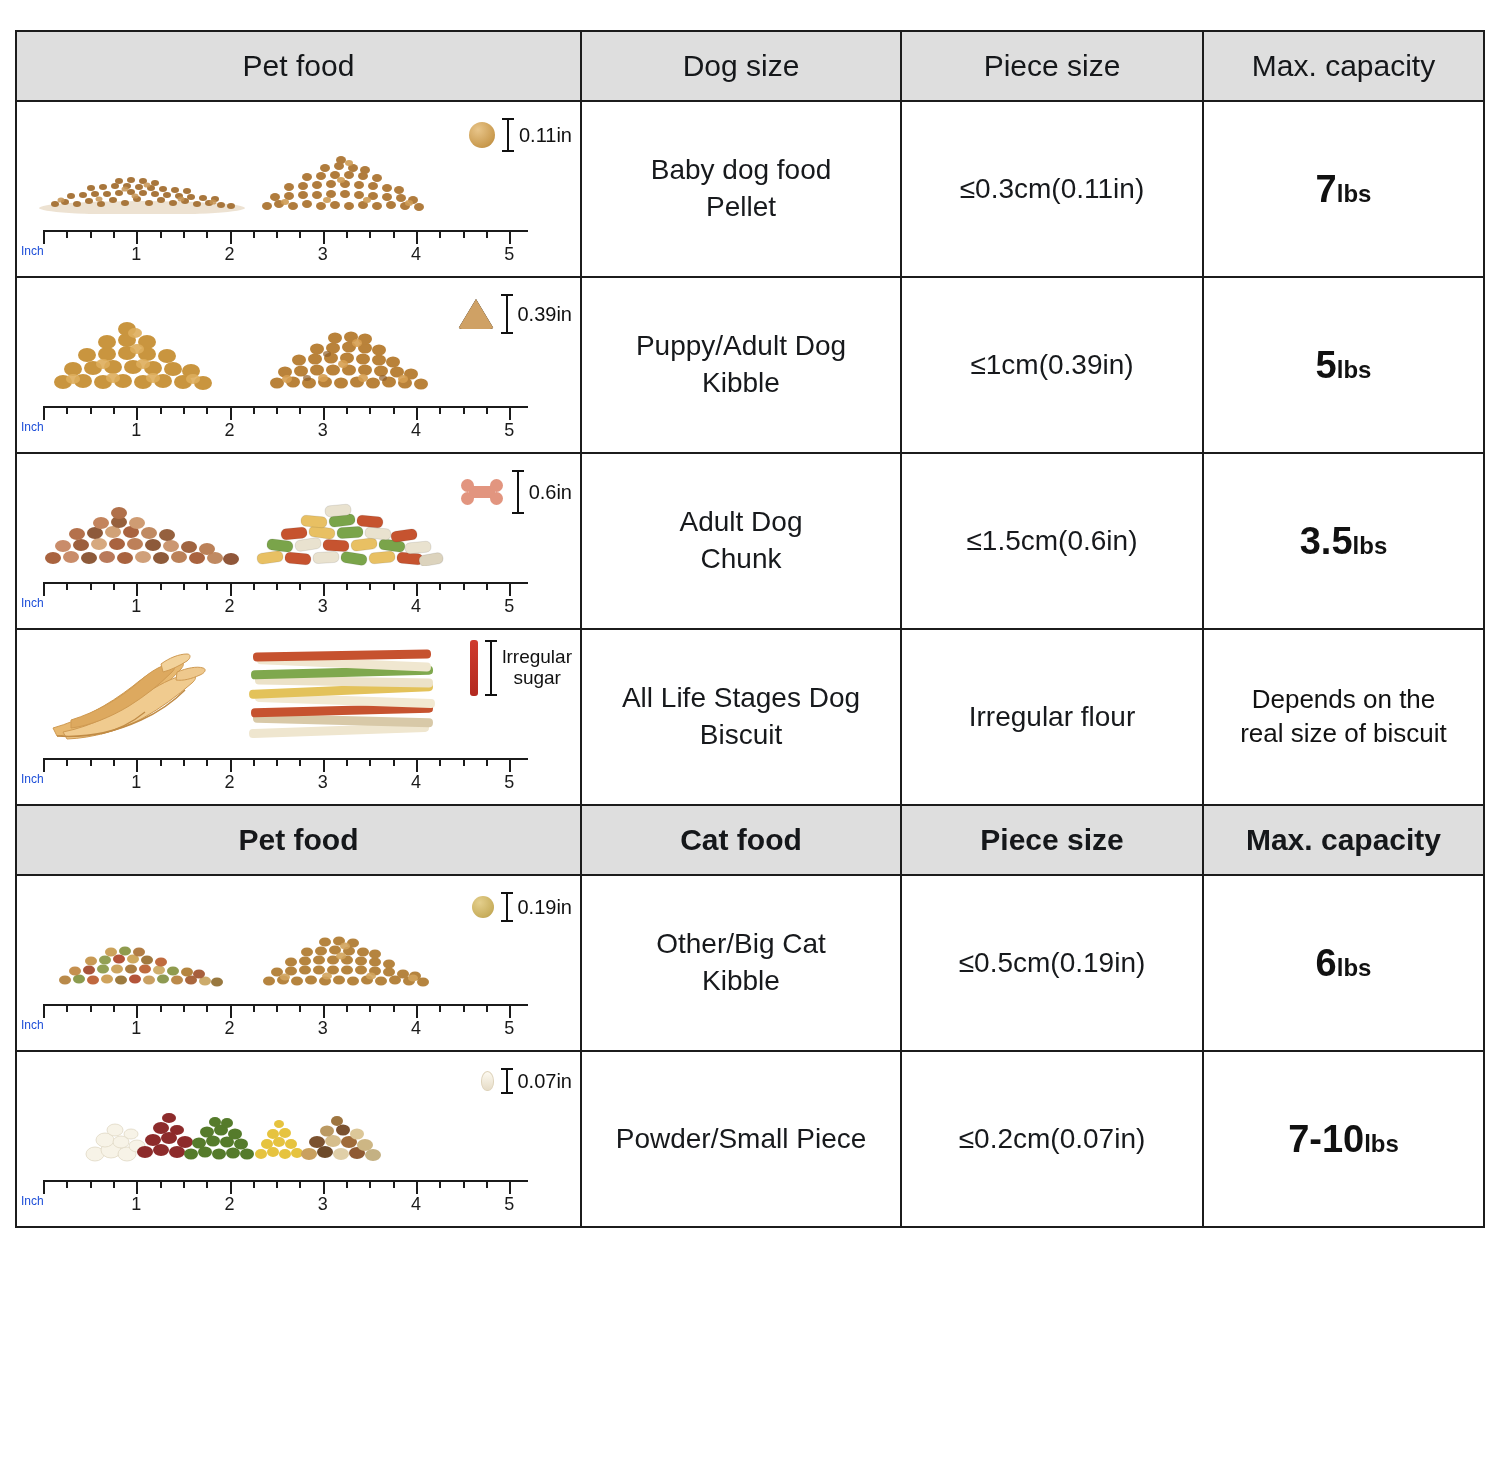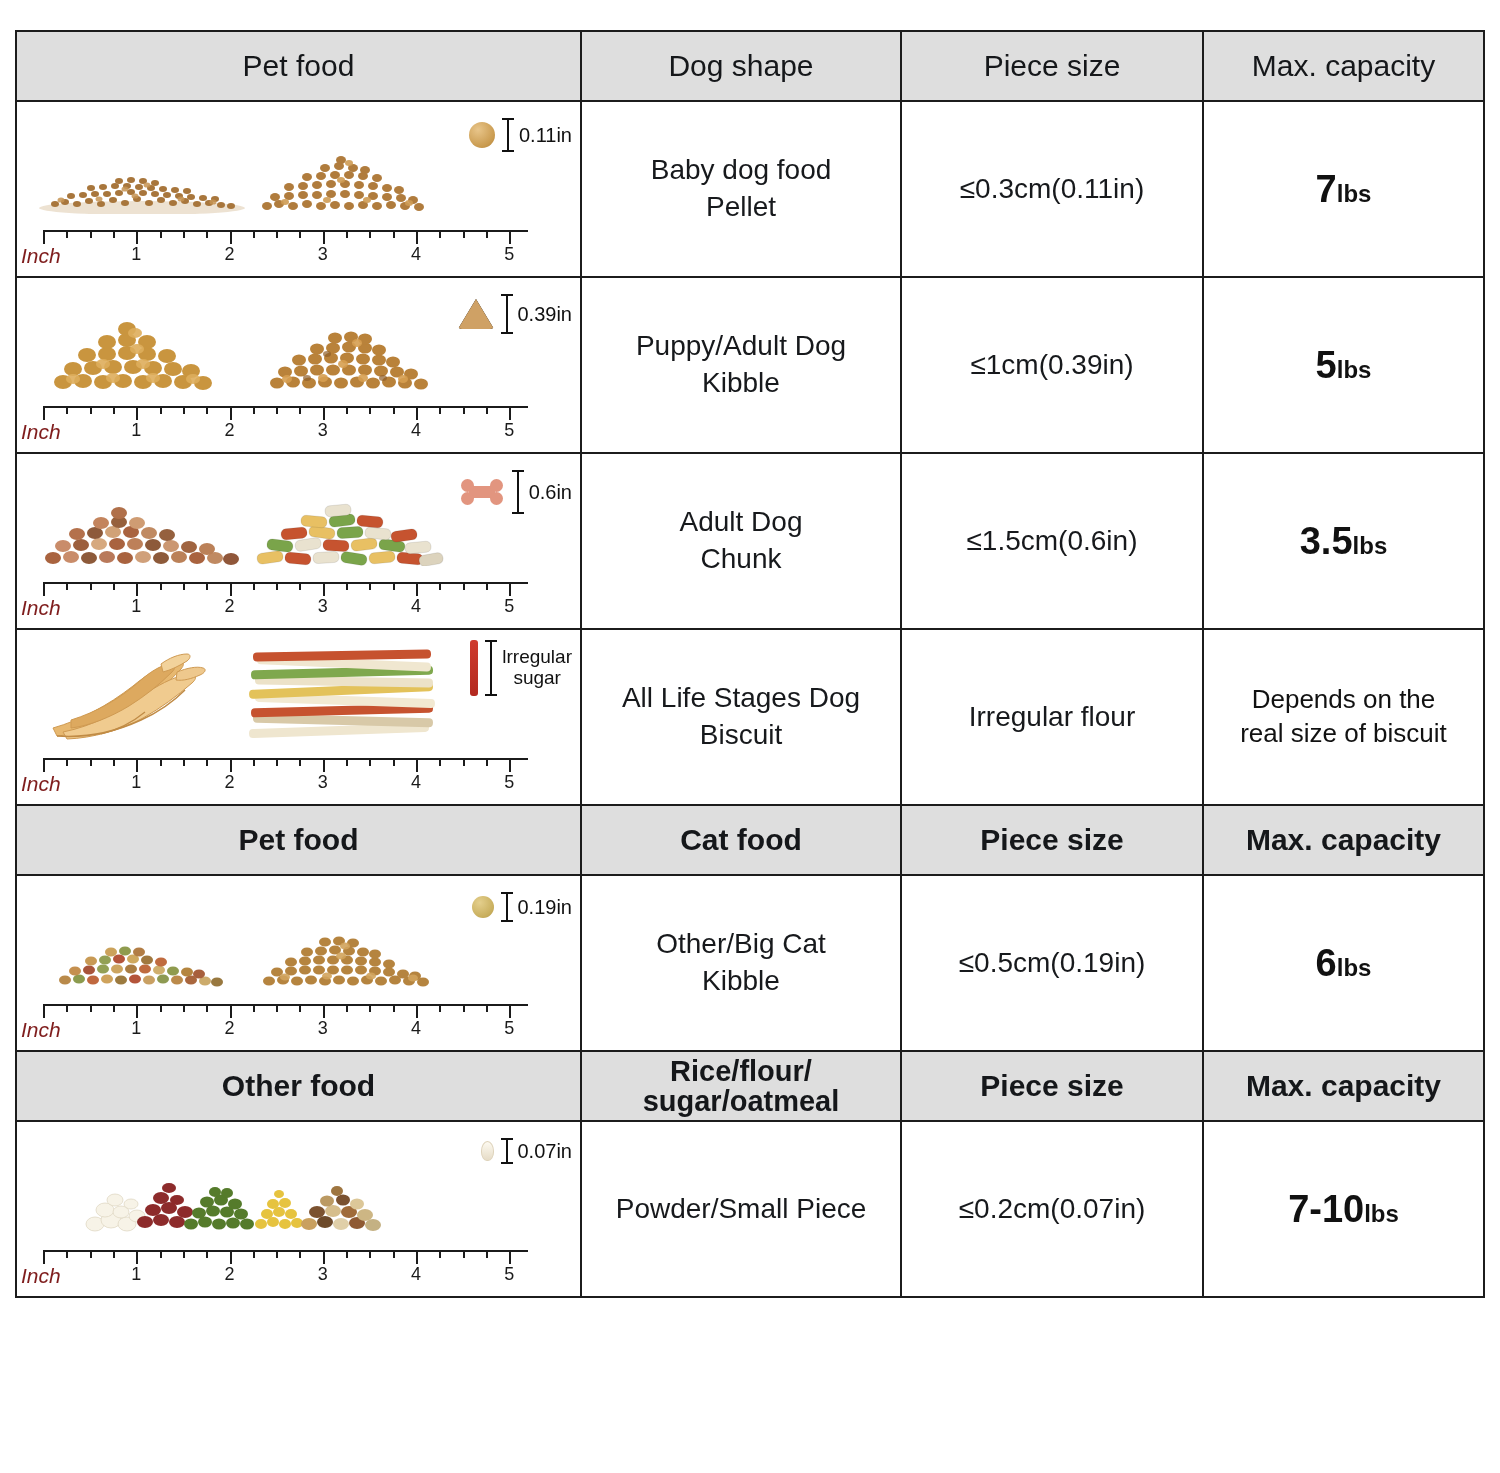--- a/index.html
+++ b/index.html
@@ -146,23 +146,22 @@
     position: absolute;
     top: 20px;
     font-size: 18px;
     color: #1b1b1b;
     transform: translateX(-50%);
   }
   .ruler .unit-lbl {
     position: absolute;
     top: 20px;
     left: -22px;
-    font-size: 21px;
-    color: #7f1d1d;
-    font-style: italic;
+    font-size: 12px;
+    color: #1d4ed8;
   }
 
   
   .size-ind {
     position: absolute;
     right: 8px;
     top: 16px;
     display: flex;
     align-items: center;
     gap: 5px;
@@ -252,21 +251,21 @@
         <col class="col-c">
         <col class="col-d">
     </colgroup>
     <tbody>
 
       <tr class="hdr">
         <td>
           <div class="hdr-txt">Pet food</div>
         </td>
         <td>
-          <div class="hdr-txt">Dog shape</div>
+          <div class="hdr-txt">Dog size</div>
         </td>
         <td>
           <div class="hdr-txt">Piece size</div>
         </td>
         <td>
           <div class="hdr-txt">Max. capacity</div>
         </td>
       </tr>
 
       <tr>
@@ -1003,37 +1002,20 @@
         <td>
           <div class="cell-txt">≤0.5cm(0.19in)</div>
         </td>
         <td>
           <div class="cap-val">
             <span class="num">6</span><span class="unit">lbs</span>
           </div>
         </td>
       </tr>
 
-      <tr class="hdr">
-        <td>
-          <div class="hdr-txt bold">Other food</div>
-        </td>
-        <td>
-          <div class="hdr-two-line">
-            <span>Rice/flour/</span><br>
-            <span>sugar/oatmeal</span>
-          </div>
-        </td>
-        <td>
-          <div class="hdr-txt bold">Piece size</div>
-        </td>
-        <td>
-          <div class="hdr-txt bold">Max. capacity</div>
-        </td>
-      </tr>
 
       <tr>
         <td class="sample">
           <div class="sample-inner">
             <div class="piles">
               <div class="pile" style="left:62px; bottom:0;">
                 <svg width="320" height="74" viewBox="0 0 320 74">
 
                   <g fill="#f7f3e7" stroke="#e0d8c4" stroke-width="0.8">
                     <ellipse cx="16" cy="64" rx="9" ry="7"></ellipse>

